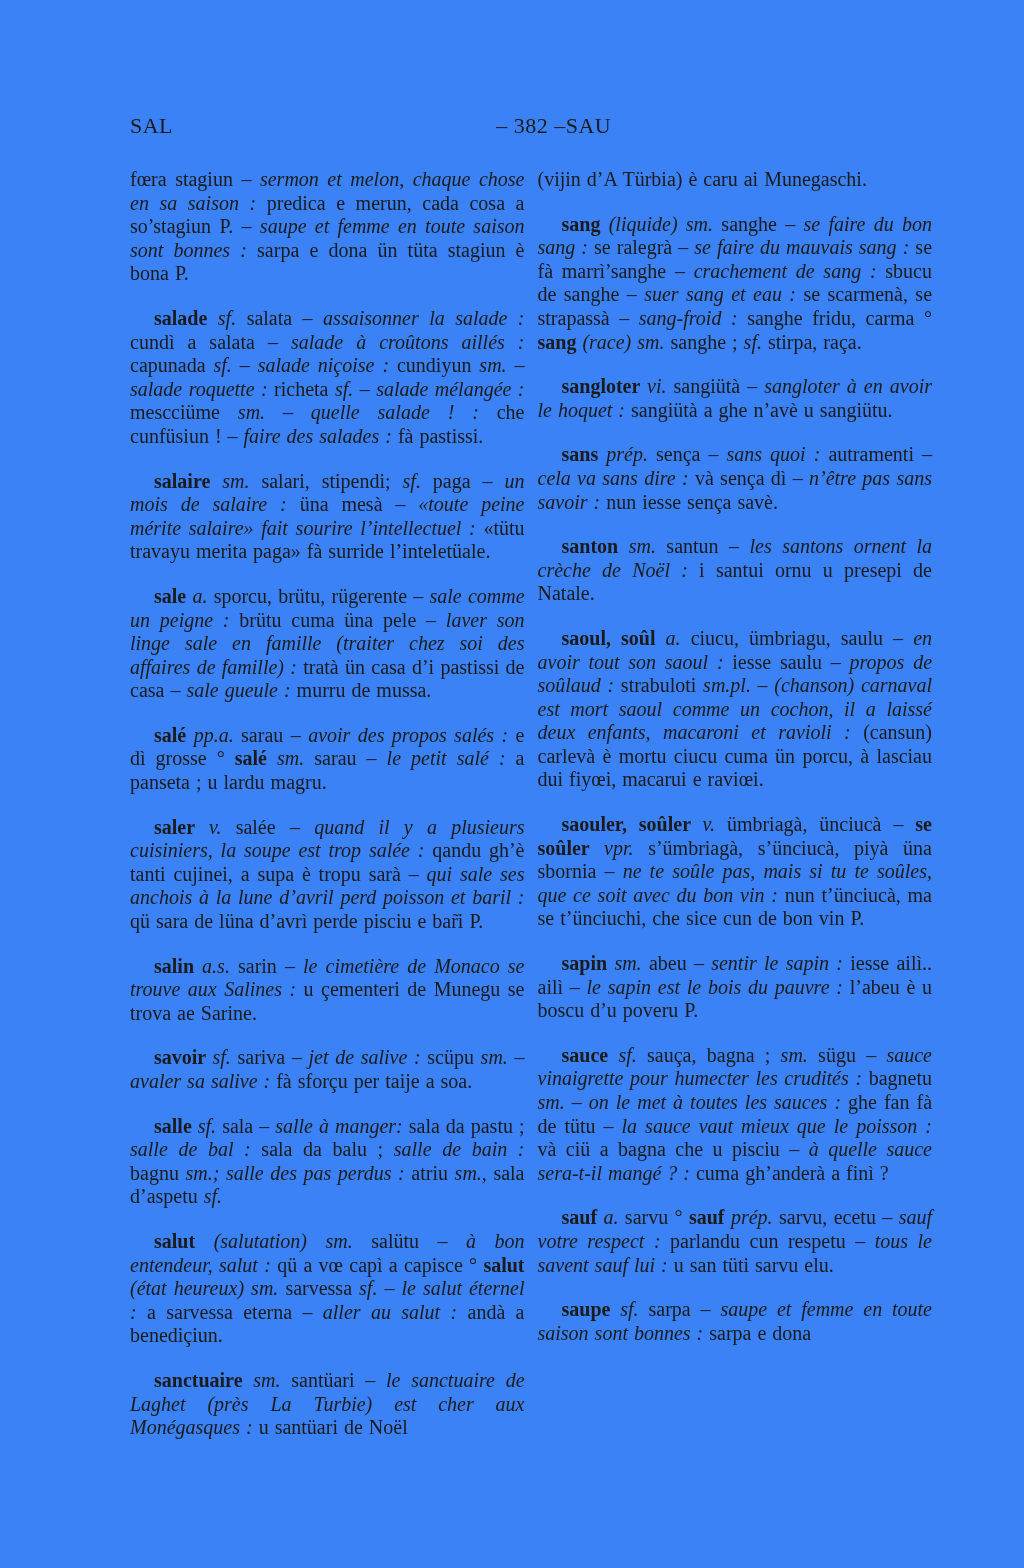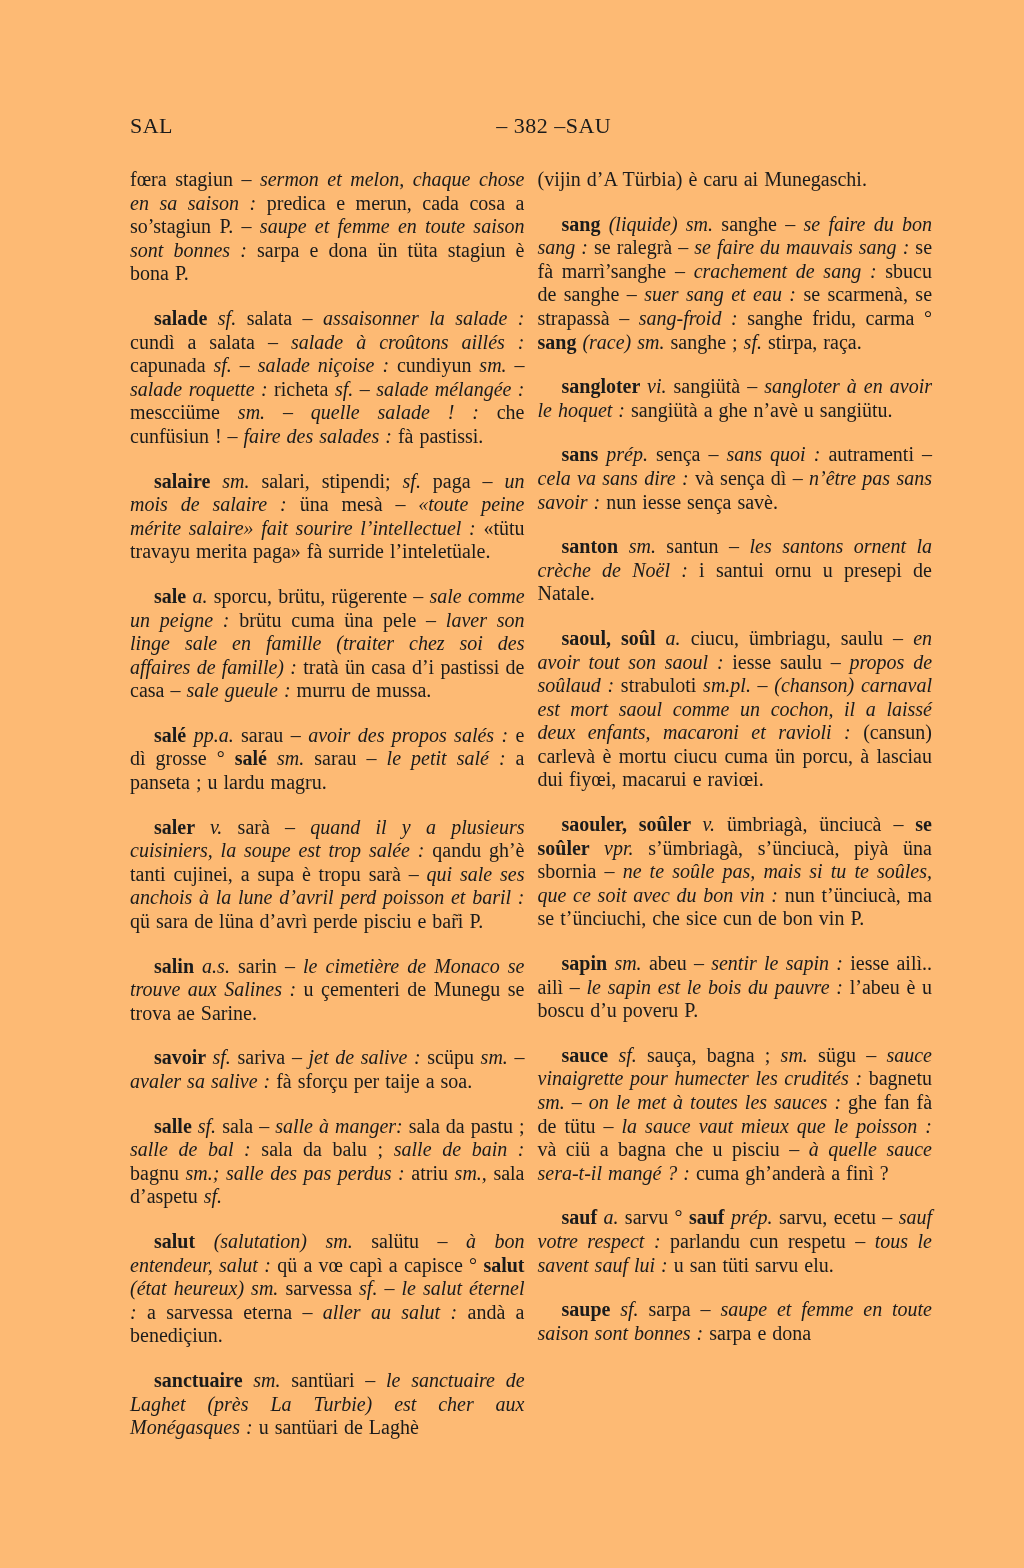--- a/index.html
+++ b/index.html
@@ -1,20 +1,20 @@
 <!DOCTYPE html>
 <html><head>
 <meta charset="utf-8">
 <style>
   html, body { margin: 0; padding: 0; background: #ffffff; }
   .page {
     position: relative;
     width: 1024px;
     height: 1568px;
-    background: #fdba74;
+    background: #3b82f6;
     overflow: hidden;
     font-family: "Liberation Serif", "DejaVu Serif", serif;
     color: #1b1b1b;
   }
   .running-head {
     display: flex;
     align-items: baseline;
     padding: 112px 92px 0 130px;
     font-size: 22px;
     line-height: 28px;
@@ -55,26 +55,26 @@
     <span class="mid">– 382 –</span>
     <span class="right">SAU</span>
   </div>
   <div class="columns">
     <div class="col">
         <p class="par cont"><span>fœra stagiun – </span><span class="i">sermon et melon, chaque chose en sa saison : </span><span>predica e merun, cada cosa a so’stagiun P. – </span><span class="i">saupe et femme en toute saison sont bonnes : </span><span>sarpa e dona ün tüta stagiun è bona P.</span></p>
         <p class="par entry"><span class="b">salade </span><span class="i">sf. </span><span>salata – </span><span class="i">assaisonner la salade : </span><span>cundì a salata – </span><span class="i">salade à croûtons aillés : </span><span>capunada </span><span class="i">sf. </span><span>– </span><span class="i">salade niçoise : </span><span>cundiyun </span><span class="i">sm. </span><span>– </span><span class="i">salade roquette : </span><span>richeta </span><span class="i">sf. </span><span>– </span><span class="i">salade mélangée : </span><span>mescciüme </span><span class="i">sm. </span><span>– </span><span class="i">quelle salade ! : </span><span>che cunfüsiun ! – </span><span class="i">faire des salades : </span><span>fà pastissi.</span></p>
         <p class="par entry"><span class="b">salaire </span><span class="i">sm. </span><span>salari, stipendi; </span><span class="i">sf. </span><span>paga – </span><span class="i">un mois de salaire : </span><span>üna mesà – </span><span class="i">«toute peine mérite salaire» fait sourire l’intellectuel : </span><span>«tütu travayu merita paga» fà surride l’inteletüale.</span></p>
         <p class="par entry"><span class="b">sale </span><span class="i">a. </span><span>sporcu, brütu, rügerente – </span><span class="i">sale comme un peigne : </span><span>brütu cuma üna pele – </span><span class="i">laver son linge sale en famille (traiter chez soi des affaires de famille) : </span><span>tratà ün casa d’i pastissi de casa – </span><span class="i">sale gueule : </span><span>murru de mussa.</span></p>
         <p class="par entry"><span class="b">salé </span><span class="i">pp.a. </span><span>sarau – </span><span class="i">avoir des propos salés : </span><span>e dì grosse ° </span><span class="b">salé </span><span class="i">sm. </span><span>sarau – </span><span class="i">le petit salé : </span><span>a panseta ; u lardu magru.</span></p>
-        <p class="par entry"><span class="b">saler </span><span class="i">v. </span><span>sarà – </span><span class="i">quand il y a plusieurs cuisiniers, la soupe est trop salée : </span><span>qandu gh’è tanti cujinei, a supa è tropu sarà – </span><span class="i">qui sale ses anchois à la lune d’avril perd poisson et baril : </span><span>qü sara de lüna d’avrì perde pisciu e bar̃i P.</span></p>
+        <p class="par entry"><span class="b">saler </span><span class="i">v. </span><span>salée – </span><span class="i">quand il y a plusieurs cuisiniers, la soupe est trop salée : </span><span>qandu gh’è tanti cujinei, a supa è tropu sarà – </span><span class="i">qui sale ses anchois à la lune d’avril perd poisson et baril : </span><span>qü sara de lüna d’avrì perde pisciu e bar̃i P.</span></p>
         <p class="par entry"><span class="b">salin </span><span class="i">a.s. </span><span>sarin – </span><span class="i">le cimetière de Monaco se trouve aux Salines : </span><span>u çementeri de Munegu se trova ae Sarine.</span></p>
         <p class="par entry"><span class="b">savoir </span><span class="i">sf. </span><span>sariva – </span><span class="i">jet de salive : </span><span>scüpu </span><span class="i">sm. </span><span>– </span><span class="i">avaler sa salive : </span><span>fà sforçu per taije a soa.</span></p>
         <p class="par entry"><span class="b">salle </span><span class="i">sf. </span><span>sala – </span><span class="i">salle à manger: </span><span>sala da pastu ; </span><span class="i">salle de bal : </span><span>sala da balu ; </span><span class="i">salle de bain : </span><span>bagnu </span><span class="i">sm.; salle des pas perdus : </span><span>atriu </span><span class="i">sm., </span><span>sala d’aspetu </span><span class="i">sf.</span></p>
         <p class="par entry"><span class="b">salut </span><span class="i">(salutation) sm. </span><span>salütu – </span><span class="i">à bon entendeur, salut : </span><span>qü a vœ capì a capisce ° </span><span class="b">salut </span><span class="i">(état heureux) sm. </span><span>sarvessa </span><span class="i">sf. </span><span>– </span><span class="i">le salut éternel : </span><span>a sarvessa eterna – </span><span class="i">aller au salut : </span><span>andà a benediçiun.</span></p>
-        <p class="par entry"><span class="b">sanctuaire </span><span class="i">sm. </span><span>santüari – </span><span class="i">le sanctuaire de Laghet (près La Turbie) est cher aux Monégasques : </span><span>u santüari de Laghè</span></p>
+        <p class="par entry"><span class="b">sanctuaire </span><span class="i">sm. </span><span>santüari – </span><span class="i">le sanctuaire de Laghet (près La Turbie) est cher aux Monégasques : </span><span>u santüari de Noël</span></p>
       </div>
     <div class="col">
         <p class="par cont"><span>(vijin d’A Türbia) è caru ai Munegaschi.</span></p>
         <p class="par entry"><span class="b">sang </span><span class="i">(liquide) sm. </span><span>sanghe – </span><span class="i">se faire du bon sang : </span><span>se ralegrà – </span><span class="i">se faire du mauvais sang : </span><span>se fà marrì’sanghe – </span><span class="i">crachement de sang : </span><span>sbucu de sanghe – </span><span class="i">suer sang et eau : </span><span>se scarmenà, se strapassà – </span><span class="i">sang-froid : </span><span>sanghe fridu, carma ° </span><span class="b">sang </span><span class="i">(race) sm. </span><span>sanghe ; </span><span class="i">sf. </span><span>stirpa, raça.</span></p>
         <p class="par entry"><span class="b">sangloter </span><span class="i">vi. </span><span>sangiütà – </span><span class="i">sangloter à en avoir le hoquet : </span><span>sangiütà a ghe n’avè u sangiütu.</span></p>
         <p class="par entry"><span class="b">sans </span><span class="i">prép. </span><span>sença – </span><span class="i">sans quoi : </span><span>autramenti – </span><span class="i">cela va sans dire : </span><span>và sença dì – </span><span class="i">n’être pas sans savoir : </span><span>nun iesse sença savè.</span></p>
         <p class="par entry"><span class="b">santon </span><span class="i">sm. </span><span>santun – </span><span class="i">les santons ornent la crèche de Noël : </span><span>i santui ornu u presepi de Natale.</span></p>
         <p class="par entry"><span class="b">saoul, soûl </span><span class="i">a. </span><span>ciucu, ümbriagu, saulu – </span><span class="i">en avoir tout son saoul : </span><span>iesse saulu – </span><span class="i">propos de soûlaud : </span><span>strabuloti </span><span class="i">sm.pl. </span><span>– </span><span class="i">(chanson) carnaval est mort saoul comme un cochon, il a laissé deux enfants, macaroni et ravioli : </span><span>(cansun) carlevà è mortu ciucu cuma ün porcu, à lasciau dui fiyœi, macarui e raviœi.</span></p>
         <p class="par entry"><span class="b">saouler, soûler </span><span class="i">v. </span><span>ümbriagà, ünciucà – </span><span class="b">se soûler </span><span class="i">vpr. </span><span>s’ümbriagà, s’ünciucà, piyà üna sbornia – </span><span class="i">ne te soûle pas, mais si tu te soûles, que ce soit avec du bon vin : </span><span>nun t’ünciucà, ma se t’ünciuchi, che sice cun de bon vin P.</span></p>
         <p class="par entry"><span class="b">sapin </span><span class="i">sm. </span><span>abeu – </span><span class="i">sentir le sapin : </span><span>iesse ailì.. ailì – </span><span class="i">le sapin est le bois du pauvre : </span><span>l’abeu è u boscu d’u poveru P.</span></p>

